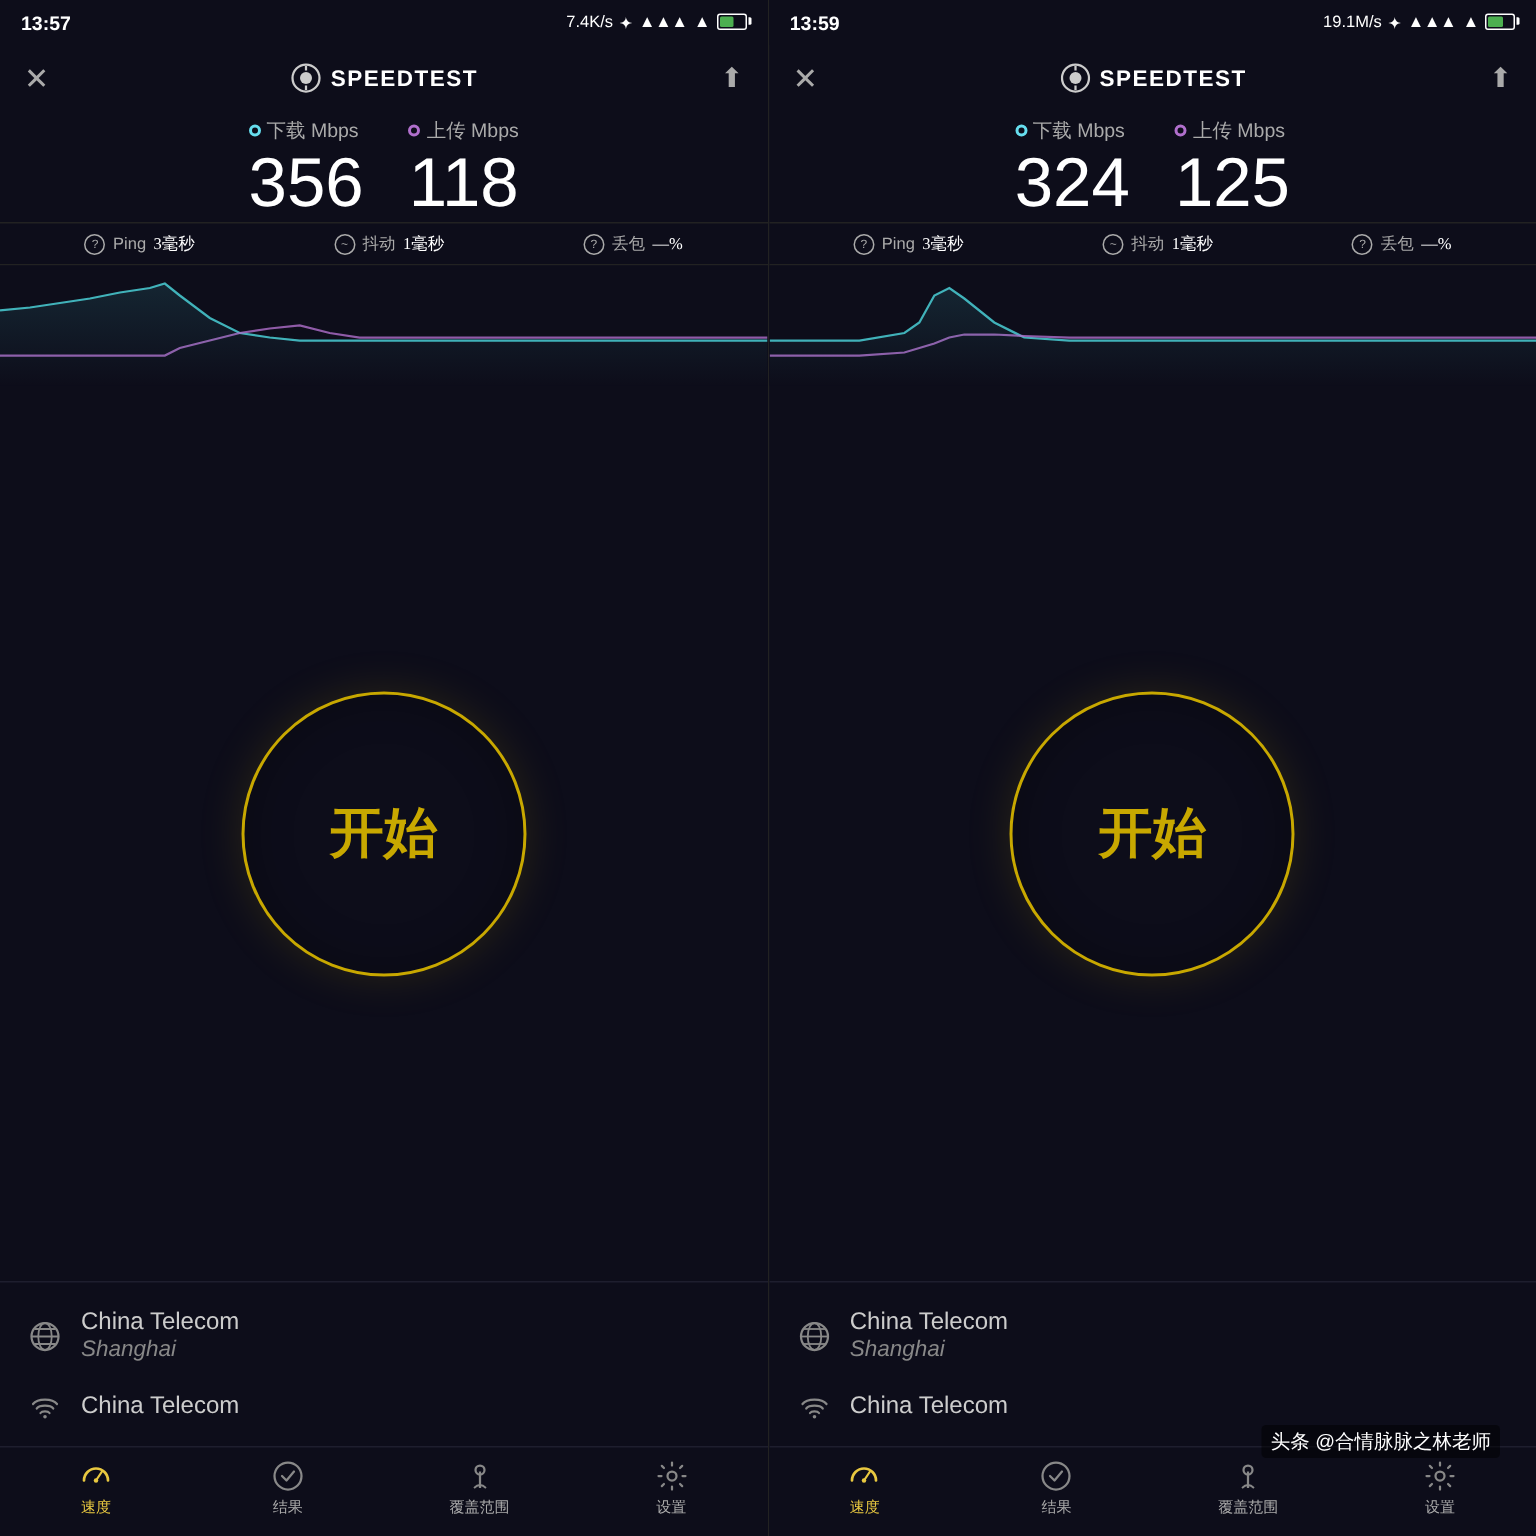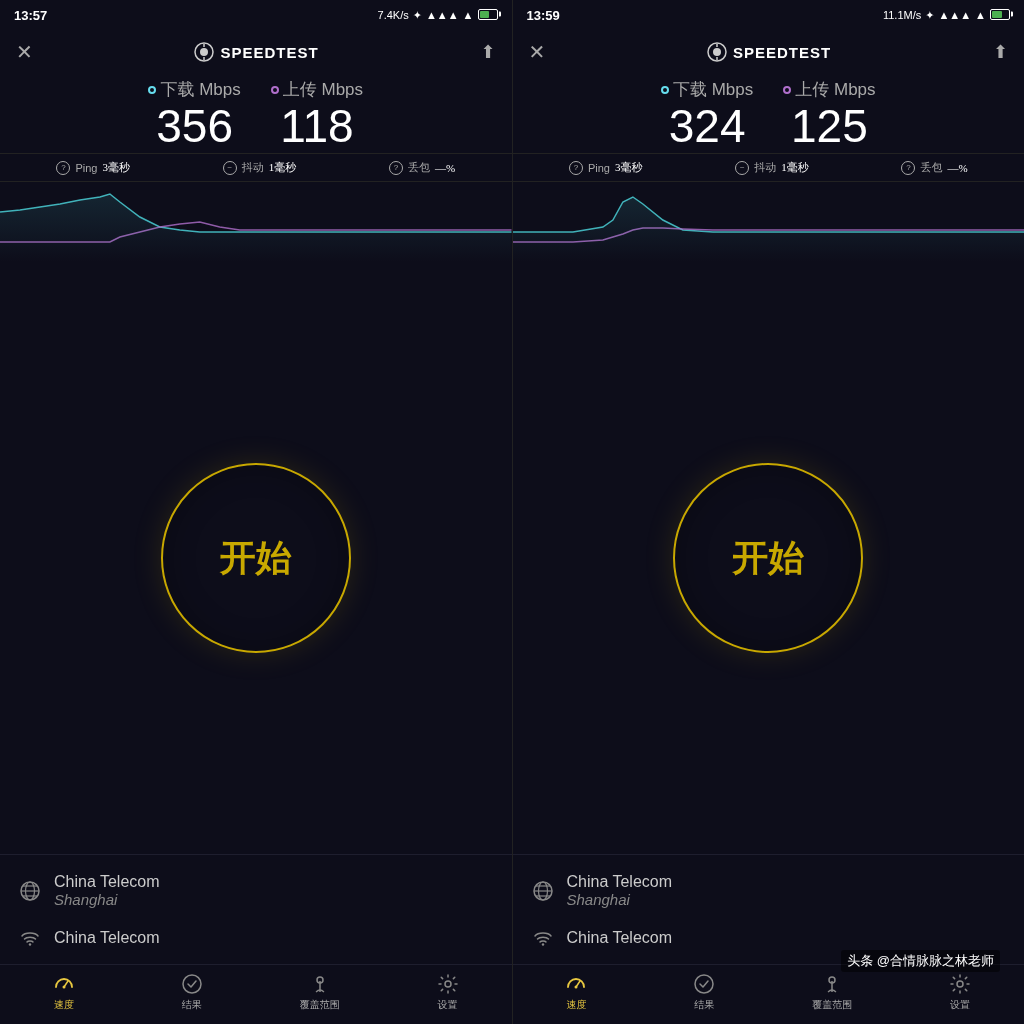--- a/index.html
+++ b/index.html
@@ -123,21 +123,21 @@
     }
 
     .speed-item {
       text-align: center;
     }
 
     .speed-label {
       display: flex;
       align-items: center;
       gap: 4px;
-      font-size: 17px;
+      font-size: 13px;
       color: #aaa;
       margin-bottom: 2px;
     }
 
     .speed-label .dot {
       width: 8px;
       height: 8px;
       border-radius: 50%;
     }
 
@@ -484,21 +484,21 @@
         <span class="nav-label">设置</span>
       </div>
     </div>
   </div>
 
   <div class="panel">
 
     <div class="status-bar">
       <span class="time">13:59</span>
       <div class="icons">
-        <span>11.1M/s</span>
+        <span>19.1M/s</span>
         <span>✦</span>
         <span>▲▲▲</span>
         <span>▲</span>
         <span class="battery">
           <div class="battery-fill" style="width:61%"></div>
         </span>
       </div>
     </div>
 
     <div class="app-header">

